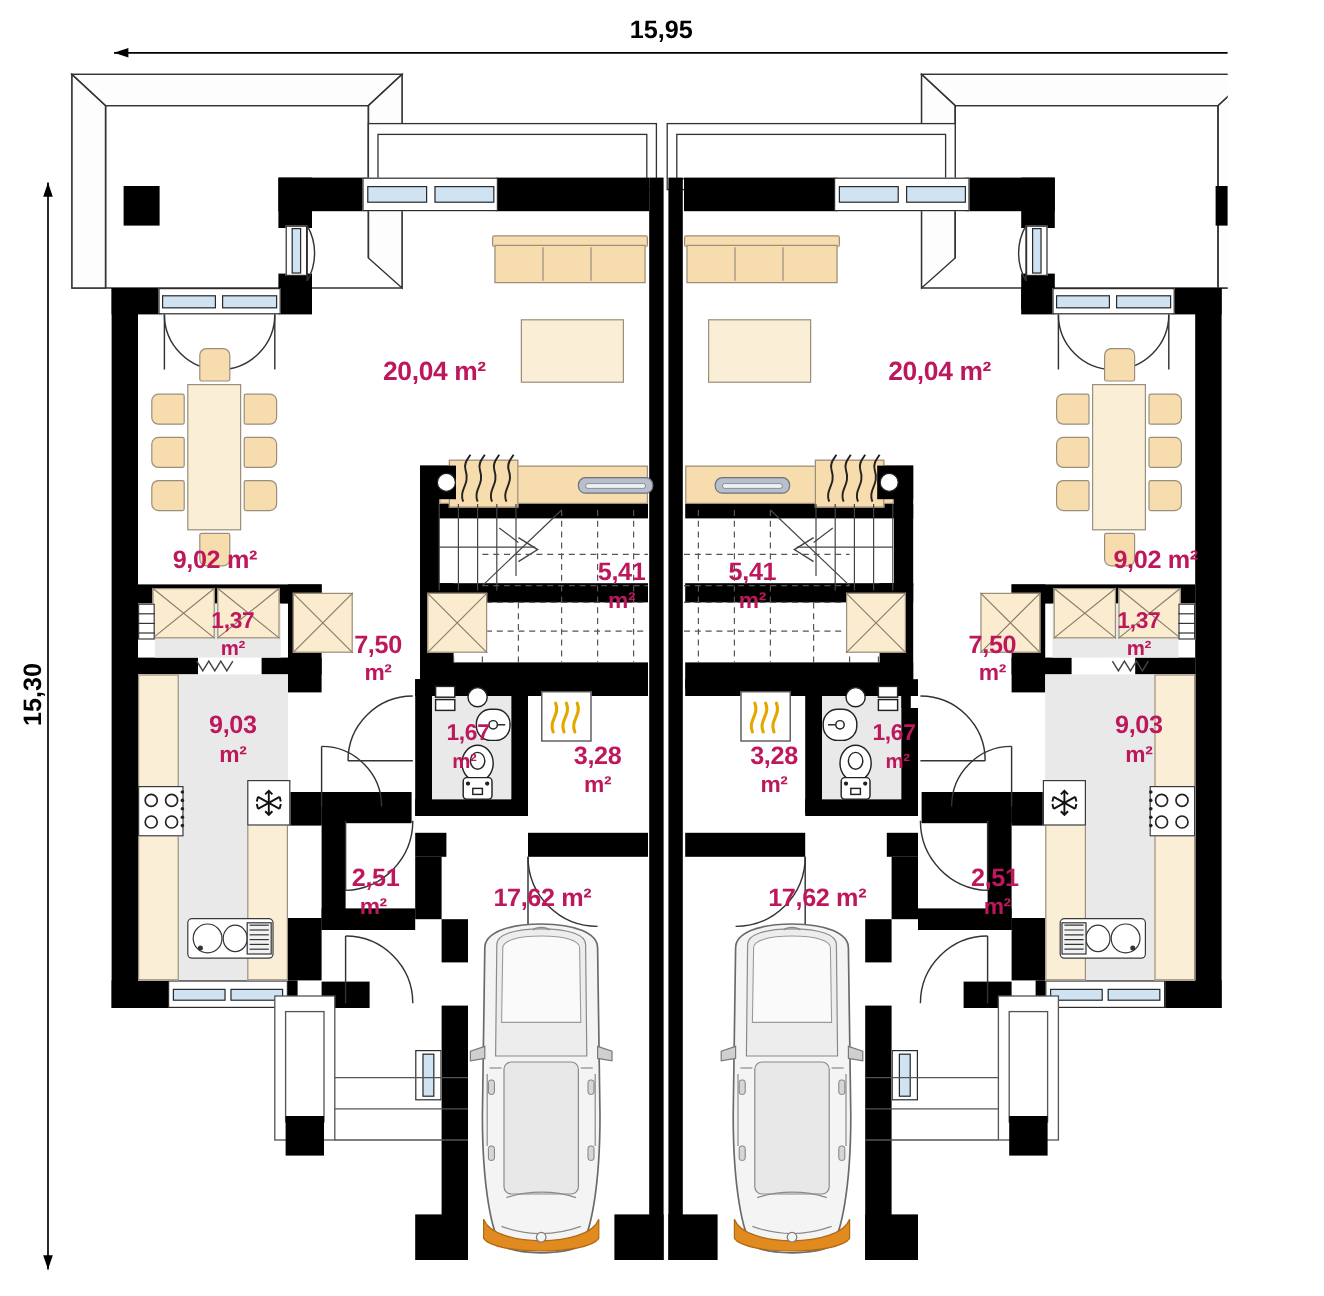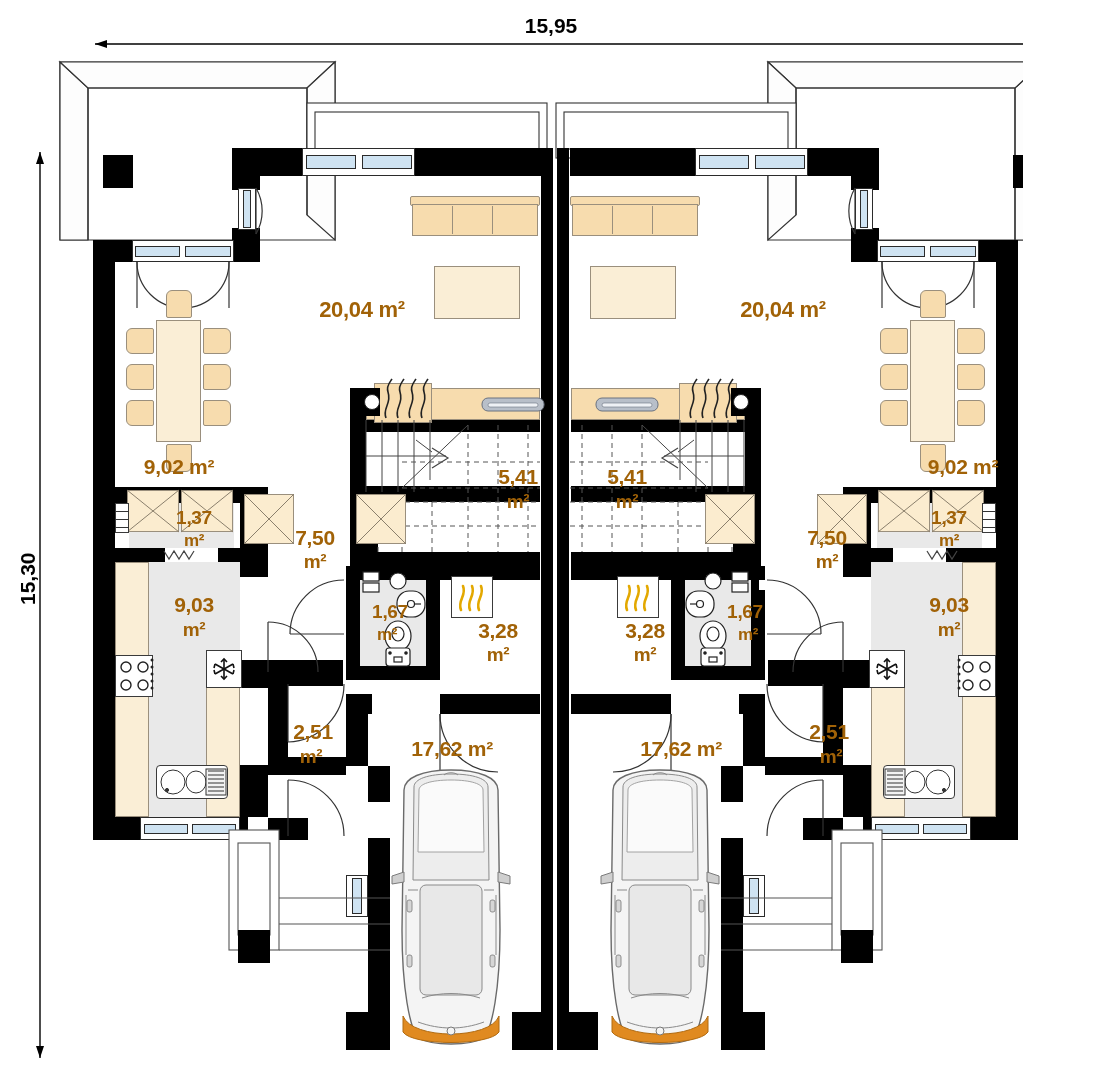--- a/index.html
+++ b/index.html
@@ -12,21 +12,21 @@
   
   .tan{position:absolute;background:#f7dcae;border:1px solid #9a8f7d;box-sizing:border-box;}
   .tanlite{position:absolute;background:#fbeccf;border:1px solid #9a8f7d;box-sizing:border-box;}
   .cream{position:absolute;background:#faeed6;border:1px solid #9a8f7d;box-sizing:border-box;}
   .whitebox{position:absolute;background:#ffffff;border:1px solid #3a3a3a;box-sizing:border-box;}
   .thinline{position:absolute;background:#555;}
   
   .glass{position:absolute;background:#cfe3f2;border:1px solid #2b2b2b;box-sizing:border-box;}
   .winframe{position:absolute;background:#ffffff;border:1px solid #2b2b2b;box-sizing:border-box;}
   
-  .arealbl{position:absolute;font-family:"Liberation Sans",sans-serif;font-weight:bold;color:#a16207;
+  .arealbl{position:absolute;font-family:"Liberation Sans",sans-serif;font-weight:bold;color:#be185d;
            text-align:center;line-height:1.06;letter-spacing:-0.3px;white-space:nowrap;}
   .dimlbl{position:absolute;font-family:"Liberation Sans",sans-serif;font-weight:bold;color:#000;
           white-space:nowrap;}
   svg{position:absolute;left:0;top:0;overflow:visible;}
   .nofill{fill:none;}
 </style>
 </head>
 <body>
 
 <div id="plan">

